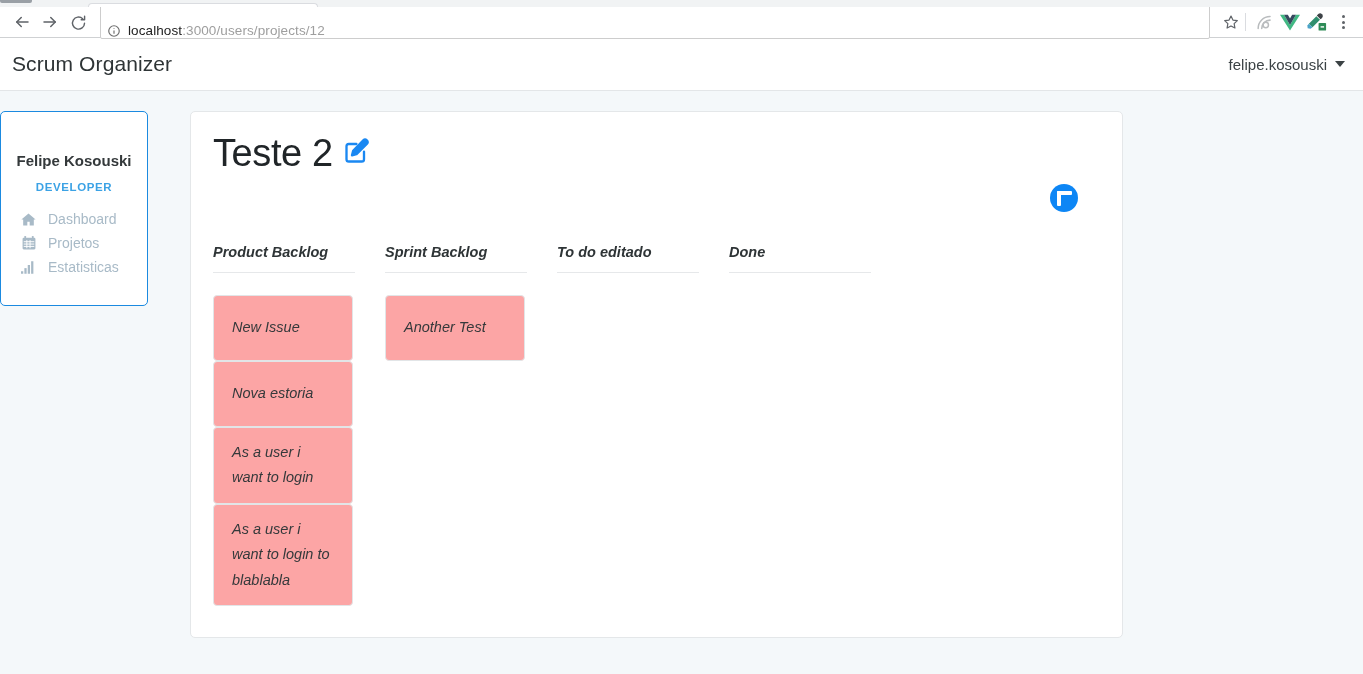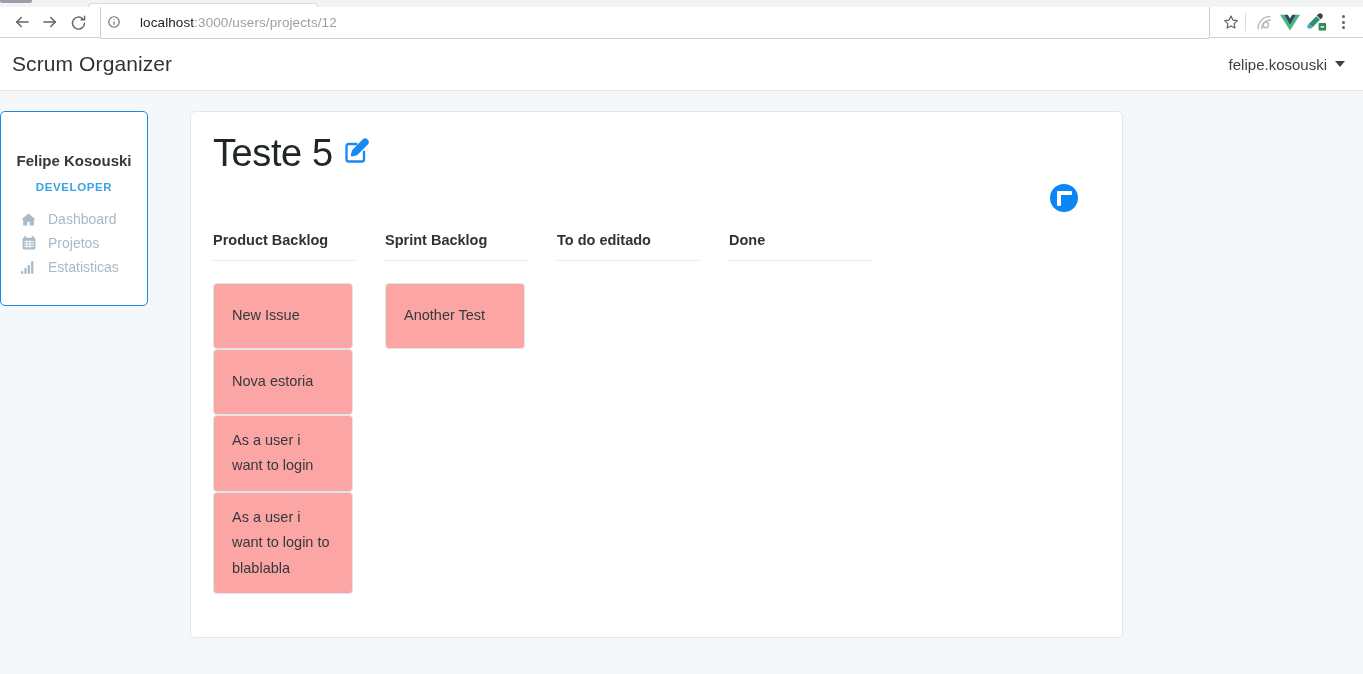--- a/index.html
+++ b/index.html
@@ -43,24 +43,23 @@
     flex: 0 0 auto;
   }
   .nav-btn svg { display: block; }
   .omnibox {
     flex: 1 1 auto;
     height: 34px;
     margin: 0 6px 0 8px;
     border: 1px solid #cdcdcd;
     border-radius: 2px;
     background: #fff;
-    display: flex; align-items: center;
+    display: flex; align-items: flex-end;
     padding: 0 6px;
     min-width: 0;
-    gap: 12px;
   }
   .info-icon {
     width: 14px; height: 14px;
     flex: 0 0 auto;
     margin-right: 7px;
     color: #6d6d6d;
   }
   .url-text {
     font-size: 13.5px;
     color: #9e9e9e;
@@ -175,21 +174,21 @@
   .add-row { display: flex; justify-content: flex-end; margin-top: 12px; padding-right: 22px; }
   .add-btn {
     width: 28px; height: 28px; border-radius: 50%;
     background: #0d86f5;
     display: flex; align-items: center; justify-content: center;
   }
   .add-btn .plus-h { position: absolute; width: 15px; height: 4.5px; background: #fff; border-radius: 1px; }
   .add-btn .plus-v { position: absolute; width: 4.5px; height: 15px; background: #fff; border-radius: 1px; }
   .add-btn-inner { position: relative; width: 15px; height: 15px; }
 
-  .columns { display: flex; margin-top: 20px; }
+  .columns { display: flex; margin-top: 32px; font-style: italic; }
   .column { width: 172px; flex: 0 0 auto; }
   .col-header {
     font-size: 14.5px; font-weight: bold; color: #2e3436;
     padding-bottom: 12px;
     white-space: nowrap;
   }
   .col-rule { height: 1px; background: #e6e8ea; width: 142px; }
   .col-cards { margin-top: 22px; display: flex; flex-direction: column; }
   .issue-card {
     width: 140px;
@@ -336,21 +335,21 @@
         </div>
 
       </div>
     </div>
   </div>
 
   <div class="main-wrap">
     <div class="board-card">
 
       <div class="board-title-row">
-        <div class="board-title">Teste 5</div>
+        <div class="board-title">Teste 2</div>
         <span class="edit-icon">
           <svg width="28" height="28" viewBox="0 0 24 24" fill="none" stroke="currentColor" stroke-width="2" stroke-linecap="round" stroke-linejoin="round">
             <path d="M18 12.5V19a2 2 0 0 1-2 2H5a2 2 0 0 1-2-2V8a2 2 0 0 1 2-2h6.5"></path>
             <path d="M17.4 2.9a2.1 2.1 0 0 1 3 3L11.6 14.7l-3.9 1 1-3.9z" fill="currentColor" stroke="none"></path>
             <path d="M17.4 2.9a2.1 2.1 0 0 1 3 3L11.6 14.7l-3.9 1 1-3.9z"></path>
           </svg>
         </span>
       </div>
 
       <div class="add-row">

